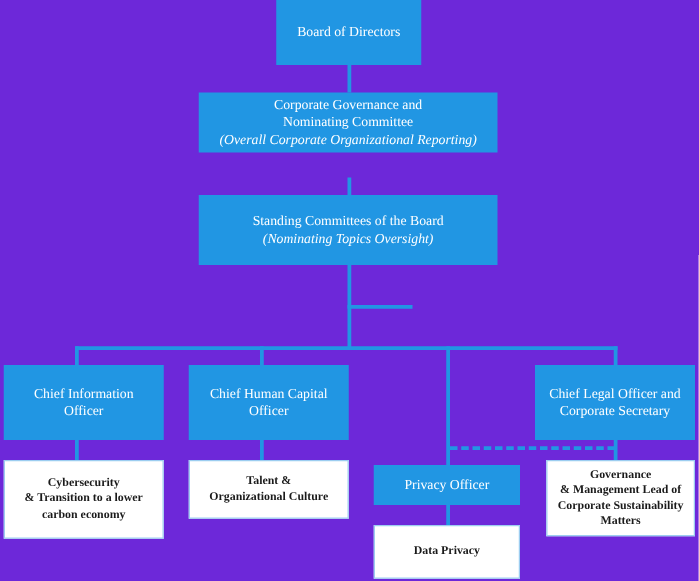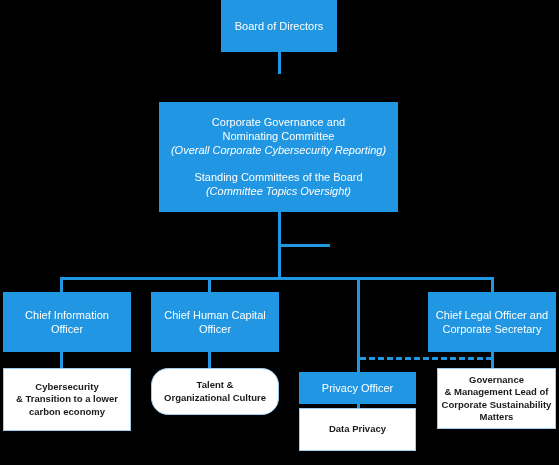--- a/index.html
+++ b/index.html
@@ -7,22 +7,23 @@
     padding: 0;
     background: #ffffff;
   }
   body {
     font-family: "Liberation Sans", sans-serif;
   }
   #chart-root {
     position: relative;
     width: 559px;
     height: 465px;
-    background: #000000;
+    background: #6d28d9;
     overflow: hidden;
+    font-family: Liberation Serif, serif;
   }
   .node {
     position: absolute;
     box-sizing: border-box;
     display: flex;
     flex-direction: column;
     align-items: center;
     justify-content: center;
     text-align: center;
     z-index: 3;
@@ -86,29 +87,29 @@
   <div class="conn v" style="left:208px; top:352px; height:16px;"></div>
   <div class="conn v" style="left:491px; top:352px; height:16px;"></div>
   <div class="conn v" style="left:357px; top:404px; height:16px;"></div>
 
   <div class="dashed" style="left:360px; top:357px; width:132px;"></div>
 
   <div class="node blue" style="left:221px; top:0px; width:116px; height:52px;">
     <span class="ttl">Board of Directors</span>
   </div>
 
-  <div class="node blue" style="left:159px; top:74px; width:239px; height:68px;margin-top:28px;">
+  <div class="node blue" style="left:159px; top:74px; width:239px; height:48px;">
     <span class="ttl">Corporate Governance and
 Nominating Committee</span>
-    <span class="sub">(Overall Corporate Cybersecurity Reporting)</span>
+    <span class="sub">(Overall Corporate Organizational Reporting)</span>
   </div>
 
   <div class="node blue" style="left:159px; top:156px; width:239px; height:56px;">
     <span class="ttl">Standing Committees of the Board</span>
-    <span class="sub">(Committee Topics Oversight)</span>
+    <span class="sub">(Nominating Topics Oversight)</span>
   </div>
 
 
   <div class="node blue" style="left:3px; top:292px; width:128px; height:60px;">
     <span class="ttl">Chief Information
 Officer</span>
   </div>
 
   <div class="node blue" style="left:151px; top:292px; width:128px; height:60px;text-align:center;">
     <span class="ttl">Chief Human Capital
@@ -123,29 +124,29 @@
   <div class="node blue" style="left:299px; top:372px; width:117px; height:32px;">
     <span class="ttl">Privacy Officer</span>
   </div>
 
   <div class="node white" style="left:3px; top:368px; width:128px; height:63px;">
     <span class="ttl">Cybersecurity
 &amp; Transition to a lower
 carbon economy</span>
   </div>
 
-  <div class="node white" style="left:151px; top:368px; width:128px; height:47px;border-radius:17px;">
+  <div class="node white" style="left:151px; top:368px; width:128px; height:47px;">
     <span class="ttl">Talent &amp;
 Organizational Culture</span>
   </div>
 
   <div class="node white" style="left:437px; top:368px; width:119px; height:61px;">
     <span class="ttl">Governance
 &amp; Management Lead of
 Corporate Sustainability
 Matters</span>
   </div>
 
-  <div class="node white" style="left:299px; top:408px; width:117px; height:43px;">
+  <div class="node white" style="left:299px; top:420px; width:117px; height:43px;">
     <span class="ttl">Data Privacy</span>
   </div>
 
 </div>
 
 </body></html>

